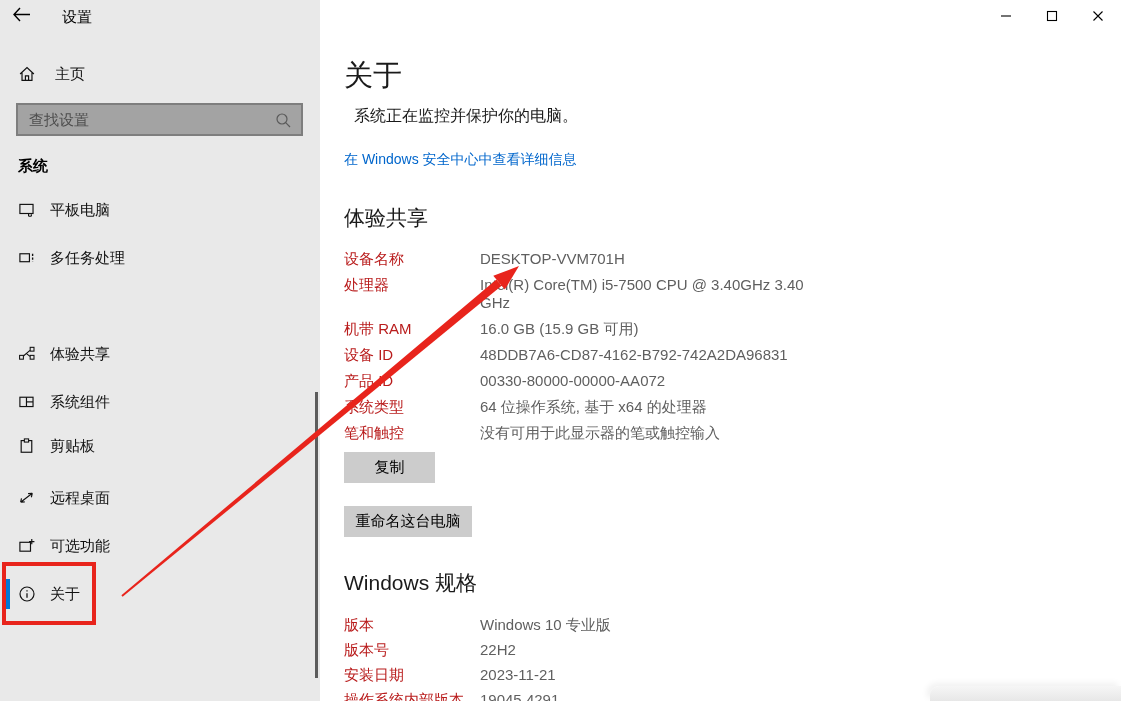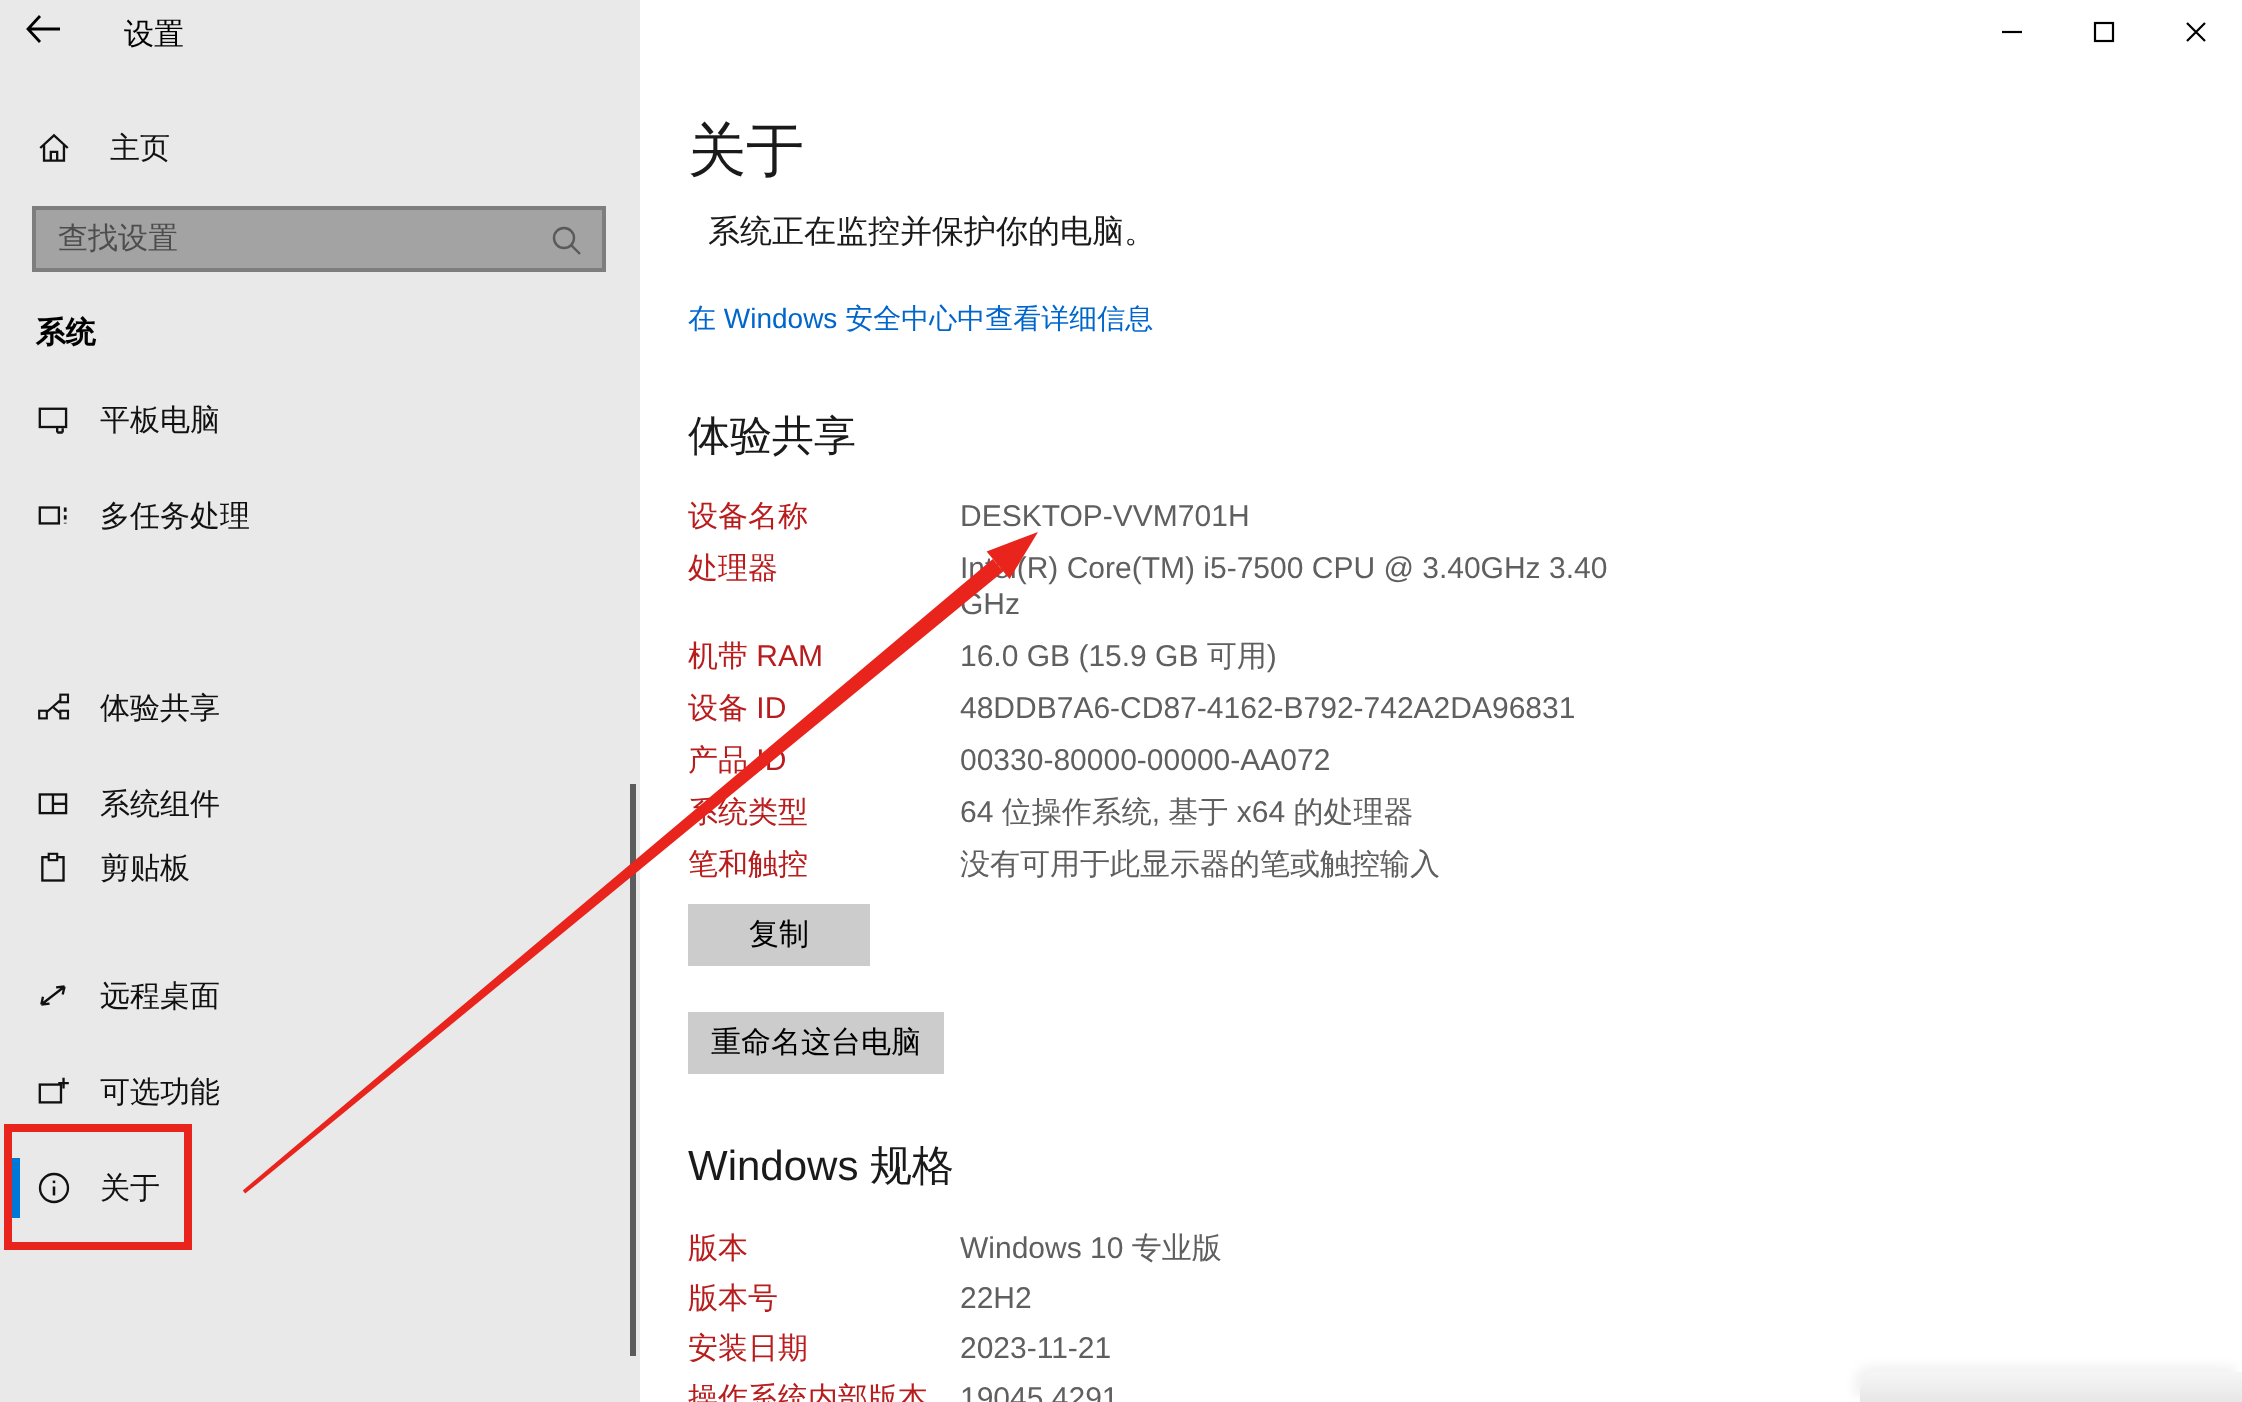--- a/index.html
+++ b/index.html
@@ -137,21 +137,21 @@
 
     <div class="nav-item" style="top:380px;">
       <svg class="nav-icon icon" width="18" height="18" viewBox="0 0 17 17">
         <rect x="1.8" y="4" width="12.4" height="8.8" stroke="#111" stroke-width="1.1" fill="none"></rect>
         <line x1="8" y1="4" x2="8" y2="12.8" stroke="#111" stroke-width="1.1"></line>
         <line x1="8" y1="8.4" x2="14.2" y2="8.4" stroke="#111" stroke-width="1.1"></line>
       </svg>
       <span class="nav-label">系统组件</span>
     </div>
 
-    <div class="nav-item" style="top:412px;padding-left:32px;">
+    <div class="nav-item" style="top:424px;padding-left:32px;">
       <svg class="nav-icon icon" width="18" height="18" viewBox="0 0 17 17">
         <rect x="3" y="3.4" width="10" height="11" stroke="#111" stroke-width="1.1" fill="none"></rect>
         <rect x="6" y="1.8" width="4" height="3" stroke="#111" stroke-width="1" fill="#e9e9e9"></rect>
       </svg>
       <span class="nav-label">剪贴板</span>
     </div>
 
     <div class="nav-item" style="top:476px;">
       <svg class="nav-icon icon" width="18" height="18" viewBox="0 0 17 17">
         <path d="M2.5 12.5 L13.5 4 M13.5 4 L9.5 4.4 M13.5 4 L12.6 7.8 M2.5 12.5 L6.4 12.1 M2.5 12.5 L3.3 8.8" stroke="#111" stroke-width="1.1" fill="none"></path>

